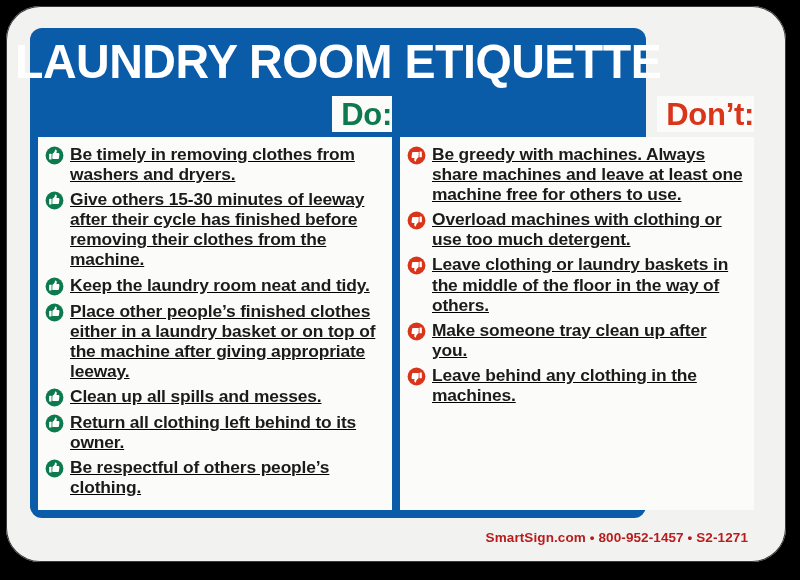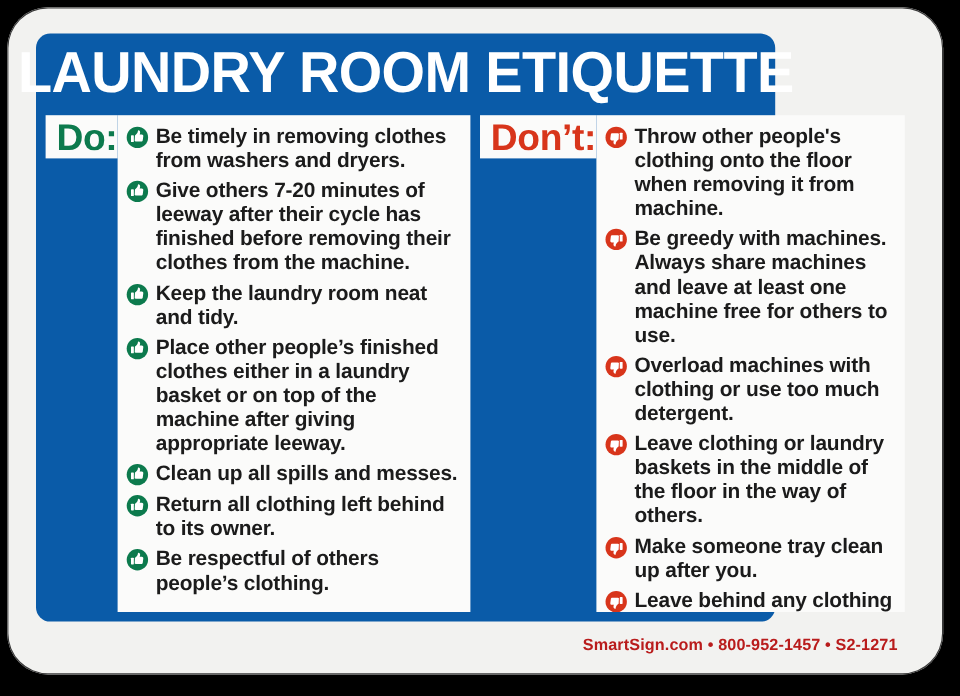--- a/index.html
+++ b/index.html
@@ -67,22 +67,23 @@
     left: 8px;
     top: 68px;
     width: 716px;
     height: 414px;
     display: flex;
     gap: 8px;
   }
   .column {
     flex: 1 1 0;
     display: flex;
-    flex-direction: row;
+    flex-direction: column;
     min-width: 0;
+    align-items: flex-end;
   }
   .col-header {
     background: #fbfbfa;
     height: 36px;
     display: flex;
     align-items: center;
     padding-left: 9px;
     box-sizing: border-box;
   }
   .col-header-text {
@@ -105,20 +106,21 @@
     flex: 1 1 auto;
     padding: 7px 8px 6px 7px;
     box-sizing: border-box;
     overflow: hidden;
   }
 
   ul.items {
     list-style: none;
     margin: 0;
     padding: 0;
+    text-decoration: underline;
   }
   li.item {
     display: flex;
     align-items: flex-start;
     margin-bottom: 5px;
   }
   .bullet-icon {
     flex: 0 0 auto;
     width: 19px;
     height: 19px;
@@ -192,21 +194,21 @@
               <li class="item">
                 <span class="bullet-icon">
                   <svg viewBox="0 0 32 32" xmlns="http://www.w3.org/2000/svg">
                     <circle cx="16" cy="16" r="15" fill="#0c7a4d"></circle>
                     <g>
                       <path fill="#ffffff" d="M12.6 13.2c1.5-1.0 2.9-2.5 3.6-4.1 0.35-0.8 0.5-1.6 0.55-2.3 0.03-0.5 0.5-0.85 0.98-0.72 1.25 0.34 2.1 1.45 2.1 2.9 0 0.95-0.22 1.9-0.6 2.8h3.0c1.25 0 2.2 1.05 2.05 2.28l-0.75 6.0c-0.13 1.02-1.0 1.79-2.03 1.79h-7.9c-0.6 0-1.1-0.28-1.42-0.72z"></path>
                       <rect x="7.0" y="13.0" width="4.0" height="9.6" rx="0.9" fill="#ffffff"></rect>
                     </g>
                   </svg>
                 </span>
-                <span class="item-text">Give others 7-20 minutes of leeway after their cycle has finished before removing their clothes from the machine.</span>
+                <span class="item-text">Give others 15-30 minutes of leeway after their cycle has finished before removing their clothes from the machine.</span>
               </li>
               <li class="item">
                 <span class="bullet-icon">
                   <svg viewBox="0 0 32 32" xmlns="http://www.w3.org/2000/svg">
                     <circle cx="16" cy="16" r="15" fill="#0c7a4d"></circle>
                     <g>
                       <path fill="#ffffff" d="M12.6 13.2c1.5-1.0 2.9-2.5 3.6-4.1 0.35-0.8 0.5-1.6 0.55-2.3 0.03-0.5 0.5-0.85 0.98-0.72 1.25 0.34 2.1 1.45 2.1 2.9 0 0.95-0.22 1.9-0.6 2.8h3.0c1.25 0 2.2 1.05 2.05 2.28l-0.75 6.0c-0.13 1.02-1.0 1.79-2.03 1.79h-7.9c-0.6 0-1.1-0.28-1.42-0.72z"></path>
                       <rect x="7.0" y="13.0" width="4.0" height="9.6" rx="0.9" fill="#ffffff"></rect>
                     </g>
                   </svg>
@@ -275,32 +277,20 @@
               <li class="item">
                 <span class="bullet-icon">
                   <svg viewBox="0 0 32 32" xmlns="http://www.w3.org/2000/svg">
                     <circle cx="16" cy="16" r="15" fill="#d8351b"></circle>
                     <g transform="rotate(180 16 16)">
                       <path fill="#ffffff" d="M12.6 13.2c1.5-1.0 2.9-2.5 3.6-4.1 0.35-0.8 0.5-1.6 0.55-2.3 0.03-0.5 0.5-0.85 0.98-0.72 1.25 0.34 2.1 1.45 2.1 2.9 0 0.95-0.22 1.9-0.6 2.8h3.0c1.25 0 2.2 1.05 2.05 2.28l-0.75 6.0c-0.13 1.02-1.0 1.79-2.03 1.79h-7.9c-0.6 0-1.1-0.28-1.42-0.72z"></path>
                       <rect x="7.0" y="13.0" width="4.0" height="9.6" rx="0.9" fill="#ffffff"></rect>
                     </g>
                   </svg>
                 </span>
-                <span class="item-text">Throw other people's clothing onto the floor when removing it from machine.</span>
-              </li>
-              <li class="item">
-                <span class="bullet-icon">
-                  <svg viewBox="0 0 32 32" xmlns="http://www.w3.org/2000/svg">
-                    <circle cx="16" cy="16" r="15" fill="#d8351b"></circle>
-                    <g transform="rotate(180 16 16)">
-                      <path fill="#ffffff" d="M12.6 13.2c1.5-1.0 2.9-2.5 3.6-4.1 0.35-0.8 0.5-1.6 0.55-2.3 0.03-0.5 0.5-0.85 0.98-0.72 1.25 0.34 2.1 1.45 2.1 2.9 0 0.95-0.22 1.9-0.6 2.8h3.0c1.25 0 2.2 1.05 2.05 2.28l-0.75 6.0c-0.13 1.02-1.0 1.79-2.03 1.79h-7.9c-0.6 0-1.1-0.28-1.42-0.72z"></path>
-                      <rect x="7.0" y="13.0" width="4.0" height="9.6" rx="0.9" fill="#ffffff"></rect>
-                    </g>
-                  </svg>
-                </span>
                 <span class="item-text">Be greedy with machines. Always share machines and leave at least one machine free for others to use.</span>
               </li>
               <li class="item">
                 <span class="bullet-icon">
                   <svg viewBox="0 0 32 32" xmlns="http://www.w3.org/2000/svg">
                     <circle cx="16" cy="16" r="15" fill="#d8351b"></circle>
                     <g transform="rotate(180 16 16)">
                       <path fill="#ffffff" d="M12.6 13.2c1.5-1.0 2.9-2.5 3.6-4.1 0.35-0.8 0.5-1.6 0.55-2.3 0.03-0.5 0.5-0.85 0.98-0.72 1.25 0.34 2.1 1.45 2.1 2.9 0 0.95-0.22 1.9-0.6 2.8h3.0c1.25 0 2.2 1.05 2.05 2.28l-0.75 6.0c-0.13 1.02-1.0 1.79-2.03 1.79h-7.9c-0.6 0-1.1-0.28-1.42-0.72z"></path>
                       <rect x="7.0" y="13.0" width="4.0" height="9.6" rx="0.9" fill="#ffffff"></rect>
                     </g>

